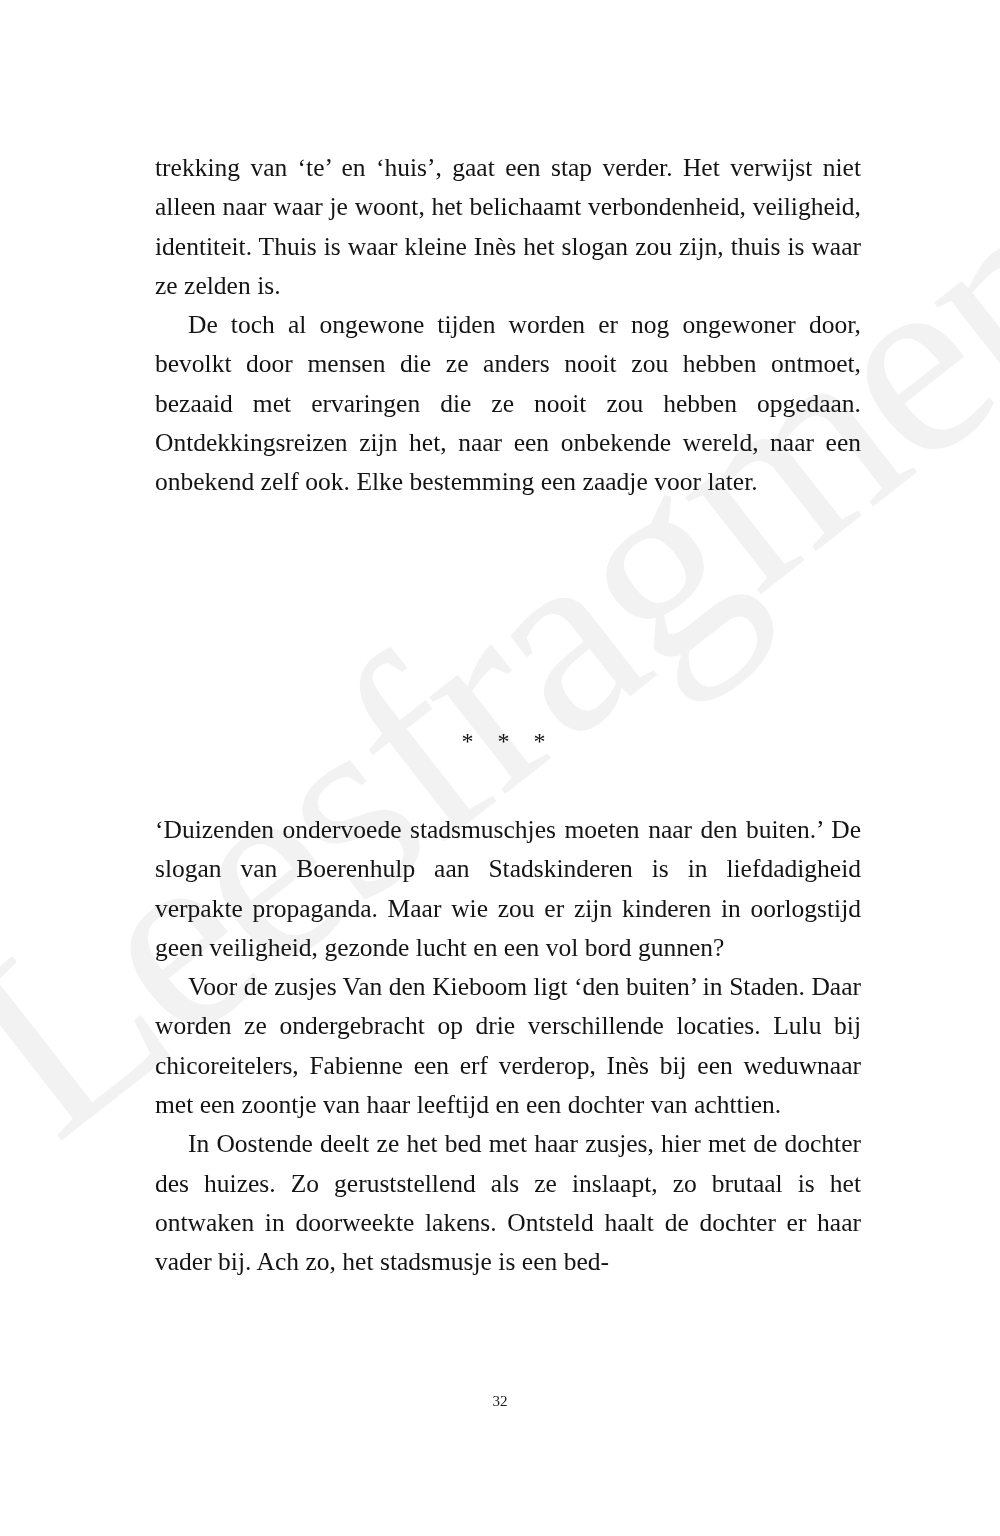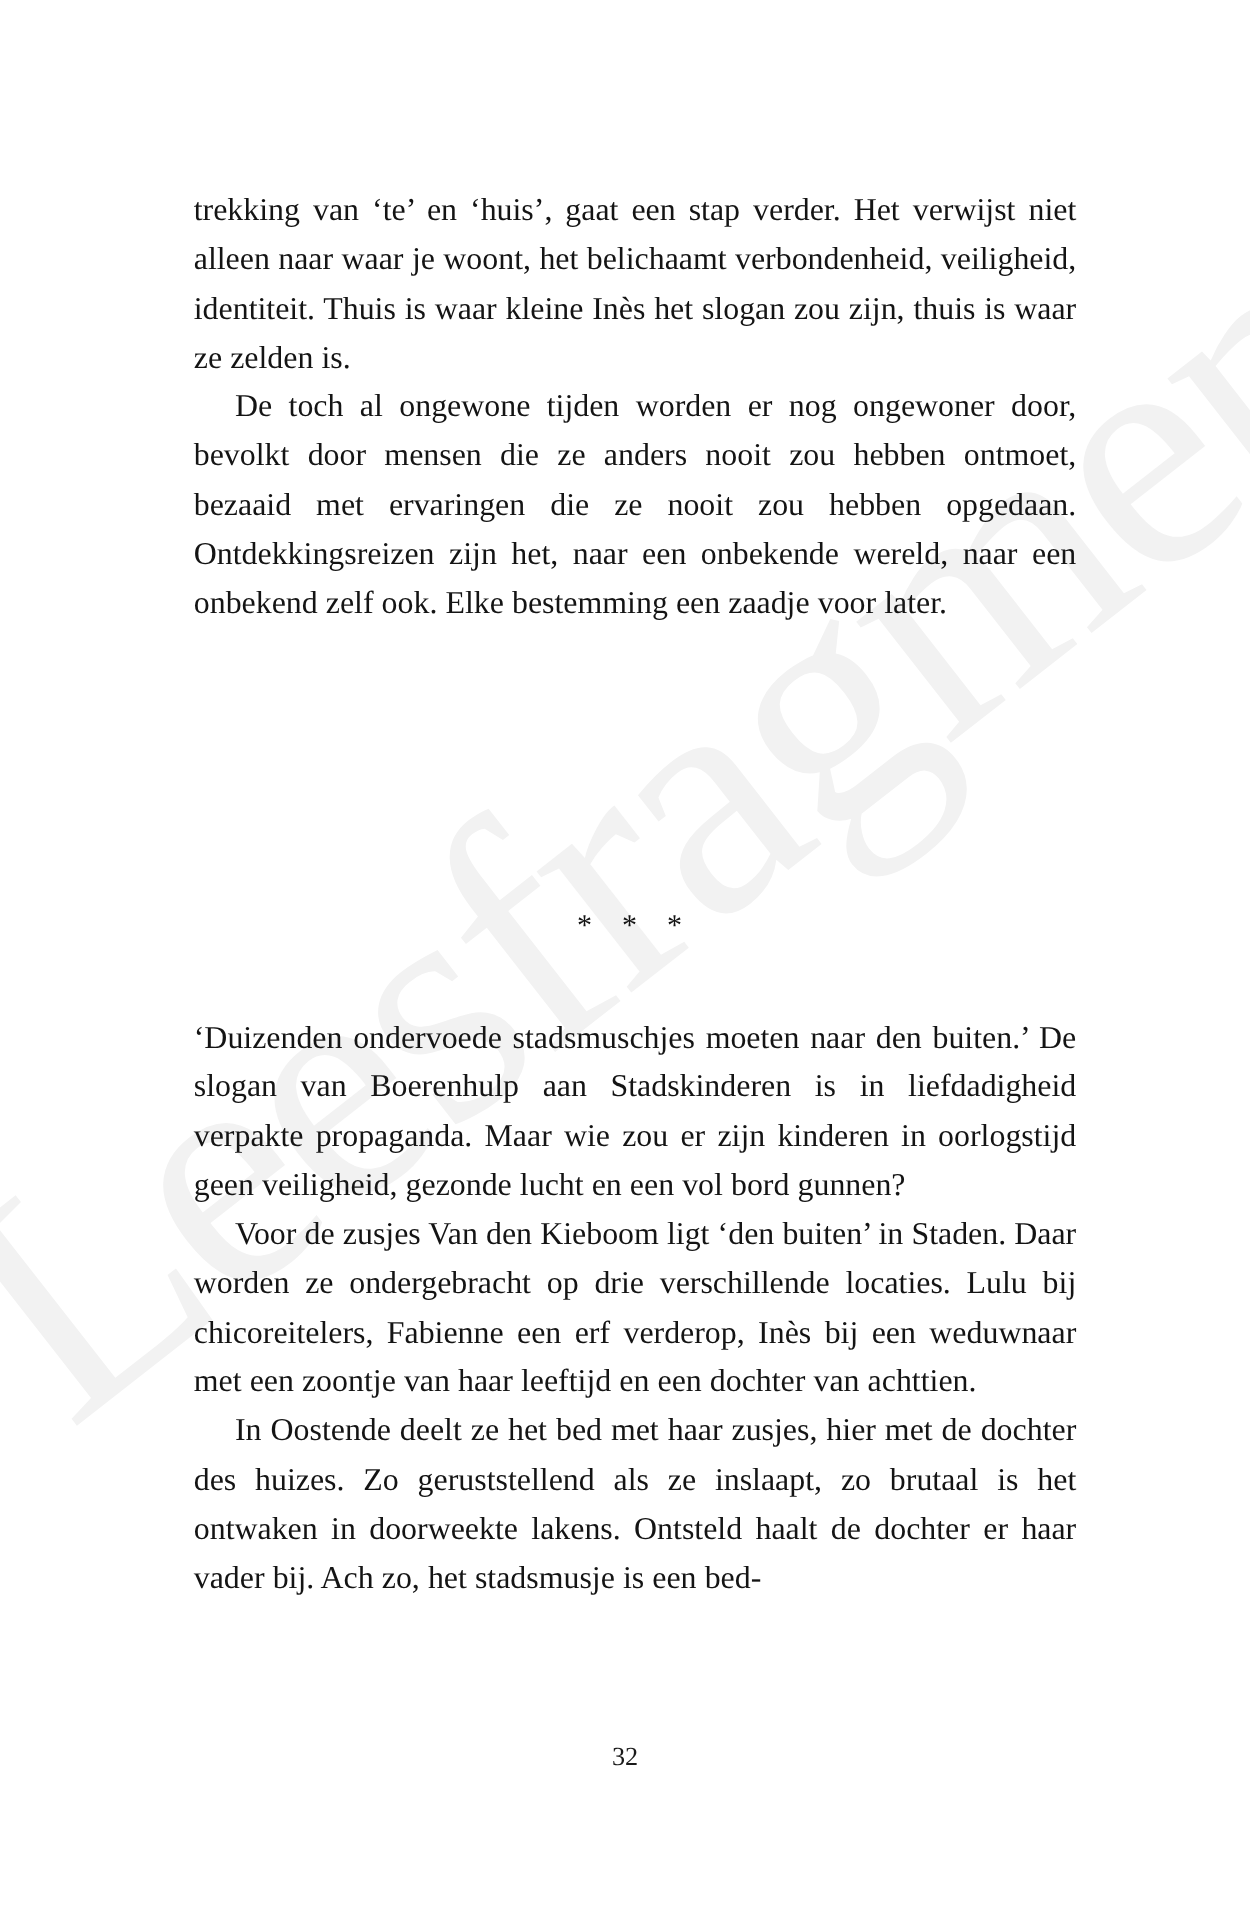--- a/index.html
+++ b/index.html
@@ -89,21 +89,21 @@
     z-index: 2;
   }
 
   
   #folio {
     position: absolute;
     left: 0;
     top: 1393px;
     width: 1000px;
     text-align: center;
-    font-size: 21px;
+    font-size: 15px;
     color: #1a1a1a;
     font-family: "Liberation Serif", "DejaVu Serif", serif;
     z-index: 2;
   }
 </style>
 </head>
 <body>
 
 <div id="page">
 

